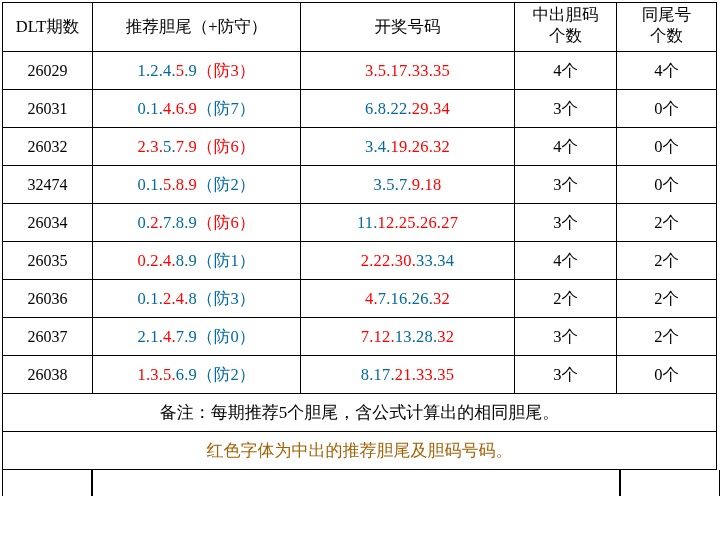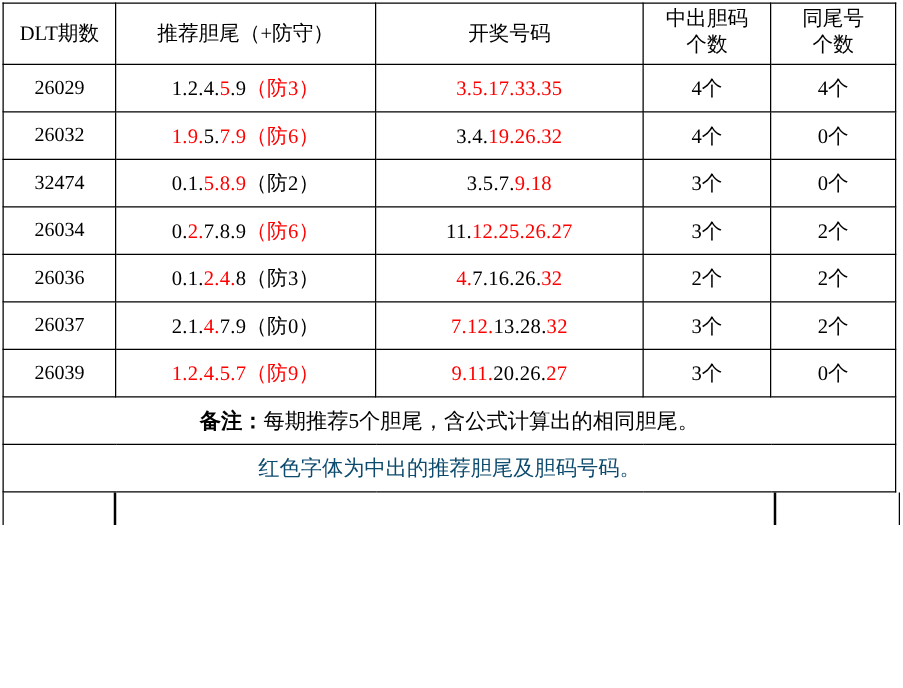--- a/index.html
+++ b/index.html
@@ -43,30 +43,30 @@
   tbody td {
     height: 37px;
     font-size: 16.5px;
     white-space: nowrap;
     font-family: Liberation Serif, serif;
   }
   tbody td.period { font-size: 16px; }
   tbody td.rec, tbody td.draw { letter-spacing: 0.2px; }
 
   .red { color: #ff0000; }
-  .blk { color: #000000; }
+  .blk { color: #0369a1; }
 
   tfoot td {
     height: 37px;
     font-size: 17px;
     padding: 0 6px;
   }
   .note-line1 { color: #000000; }
-  .note-line2 { color: #0c4a6e; font-family: Liberation Serif, serif; }
-  .note-strong { font-weight: bold; }
+  .note-line2 { color: #a16207; font-family: Liberation Serif, serif; }
+  .note-strong { font-weight: normal; }
 
   .footer-strip {
     width: 718px;
     margin-left: 2px;
     height: 26px;
     display: flex;
   }
   .footer-strip .fs-cell {
     border-left: 1px solid #000000;
     border-right: 1px solid #000000;
@@ -104,58 +104,72 @@
   </thead>
   <tbody id="tbody">
       <tr>
         <td class="period">26029</td>
         <td class="rec"><span class="blk">1.2.4.</span><span class="red">5</span><span class="blk">.9</span><span class="red">（防3）</span></td>
         <td class="draw"><span class="red">3.5.17.33.35</span></td>
         <td>4个</td>
         <td>4个</td>
       </tr>
       <tr>
+        <td class="period">26031</td>
+        <td class="rec"><span class="blk">0.1.</span><span class="red">4.6.9</span><span class="blk">（防7）</span></td>
+        <td class="draw"><span class="blk">6.8.22.</span><span class="red">29.34</span></td>
+        <td>3个</td>
+        <td>0个</td>
+      </tr>
+      <tr>
         <td class="period">26032</td>
-        <td class="rec"><span class="red">1.9.</span><span class="blk">5.</span><span class="red">7.9</span><span class="red">（防6）</span></td>
+        <td class="rec"><span class="red">2.3.</span><span class="blk">5.</span><span class="red">7.9</span><span class="red">（防6）</span></td>
         <td class="draw"><span class="blk">3.4.</span><span class="red">19.26.32</span></td>
         <td>4个</td>
         <td>0个</td>
       </tr>
       <tr>
         <td class="period">32474</td>
         <td class="rec"><span class="blk">0.1.</span><span class="red">5.8.9</span><span class="blk">（防2）</span></td>
         <td class="draw"><span class="blk">3.5.7.</span><span class="red">9.18</span></td>
         <td>3个</td>
         <td>0个</td>
       </tr>
       <tr>
         <td class="period">26034</td>
         <td class="rec"><span class="blk">0.</span><span class="red">2.</span><span class="blk">7.8.9</span><span class="red">（防6）</span></td>
         <td class="draw"><span class="blk">11.</span><span class="red">12.25.26.27</span></td>
         <td>3个</td>
         <td>2个</td>
       </tr>
       <tr>
+        <td class="period">26035</td>
+        <td class="rec"><span class="red">0.2.4.</span><span class="blk">8.9</span><span class="blk">（防1）</span></td>
+        <td class="draw"><span class="red">2.22.30.</span><span class="blk">33.34</span></td>
+        <td>4个</td>
+        <td>2个</td>
+      </tr>
+      <tr>
         <td class="period">26036</td>
         <td class="rec"><span class="blk">0.1.</span><span class="red">2.4.</span><span class="blk">8</span><span class="blk">（防3）</span></td>
         <td class="draw"><span class="red">4.</span><span class="blk">7.16.26.</span><span class="red">32</span></td>
         <td>2个</td>
         <td>2个</td>
       </tr>
       <tr>
         <td class="period">26037</td>
         <td class="rec"><span class="blk">2.1.</span><span class="red">4.</span><span class="blk">7.9</span><span class="blk">（防0）</span></td>
         <td class="draw"><span class="red">7.12.</span><span class="blk">13.28.</span><span class="red">32</span></td>
         <td>3个</td>
         <td>2个</td>
       </tr>
       <tr>
-        <td class="period">26039</td>
-        <td class="rec"><span class="red">1.2.4.5.7</span><span class="red">（防9）</span></td>
-        <td class="draw"><span class="red">9.11.</span><span class="blk">20.26.</span><span class="red">27</span></td>
+        <td class="period">26038</td>
+        <td class="rec"><span class="red">1.3.5.</span><span class="blk">6.9</span><span class="blk">（防2）</span></td>
+        <td class="draw"><span class="blk">8.17.</span><span class="red">21.33.35</span></td>
         <td>3个</td>
         <td>0个</td>
       </tr>
     </tbody>
   <tfoot>
     <tr>
       <td colspan="5" class="note-line1">
         <span class="note-strong">备注：</span><span>每期推荐5个胆尾，含公式计算出的相同胆尾。</span>
       </td>
     </tr>

